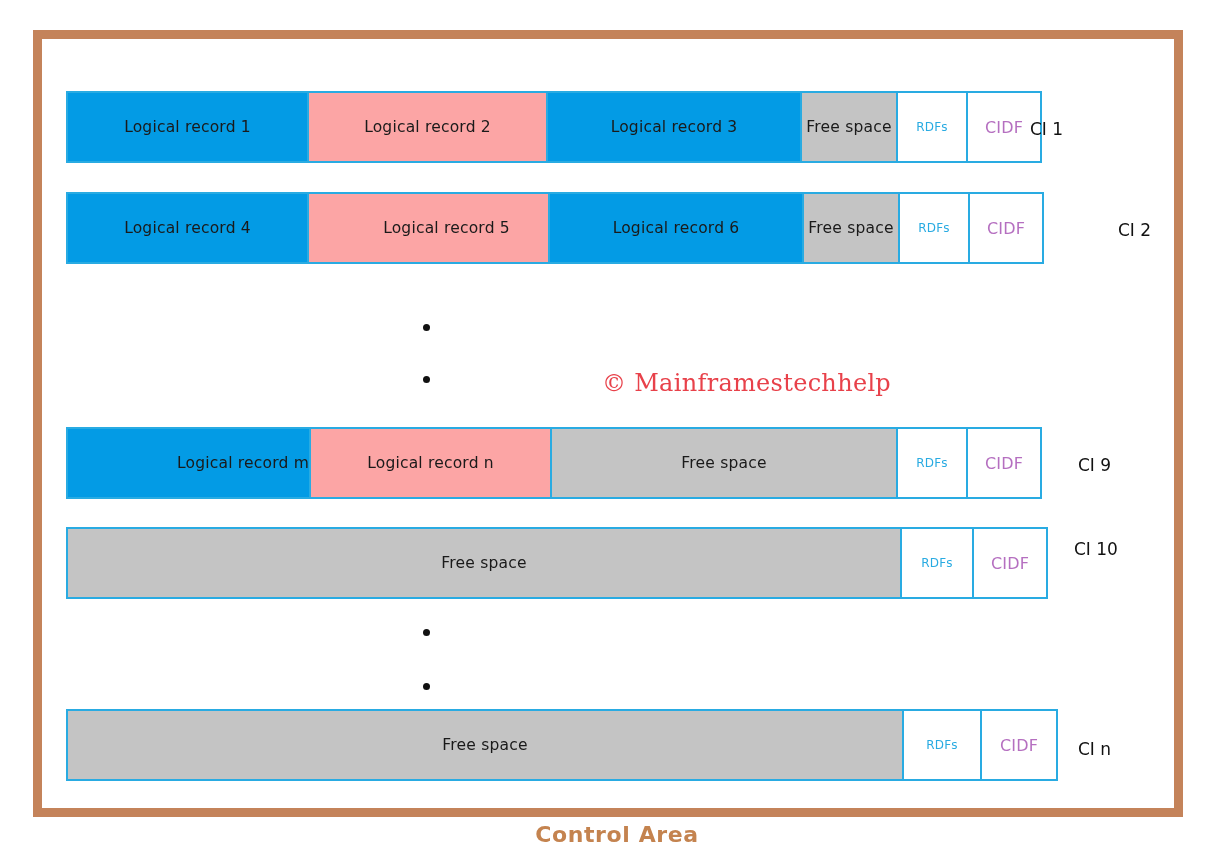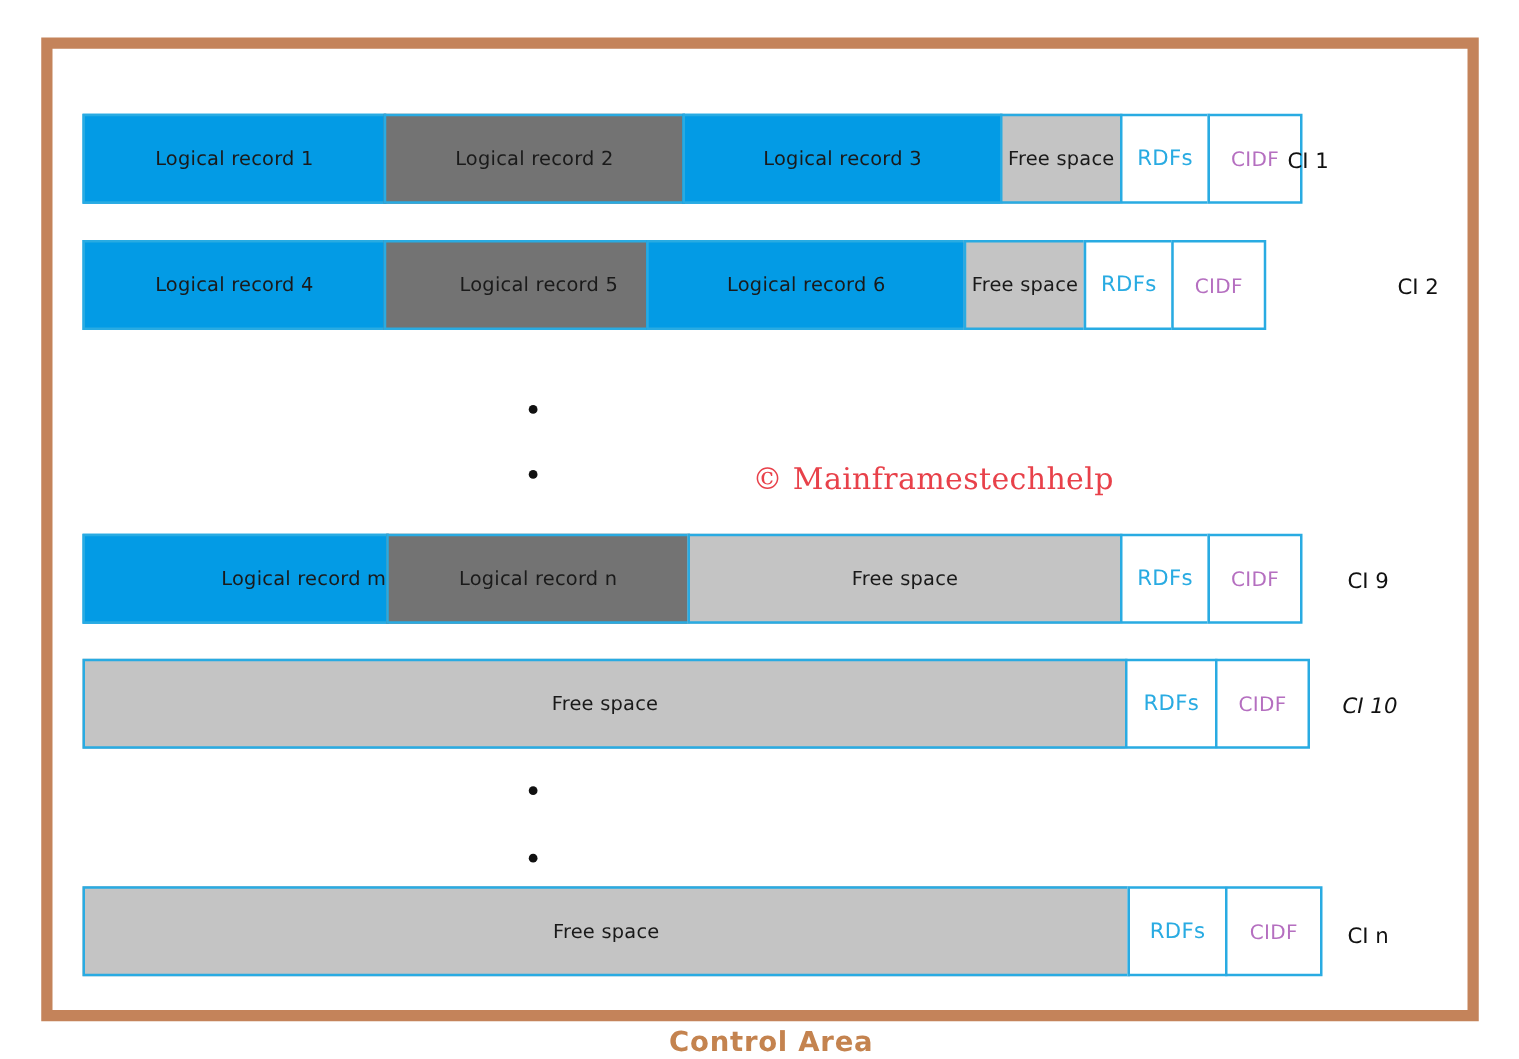--- a/index.html
+++ b/index.html
@@ -43,25 +43,25 @@
   }
   .seg:first-child { margin-left: 0; }
   .seg-label {
     font-family: "DejaVu Sans", sans-serif;
     font-size: 15.5px;
     color: #1a1a1a;
     white-space: nowrap;
     letter-spacing: 0.2px;
   }
   .seg.rec-dark   { background: #039BE5; }
-  .seg.rec-light  { background: #737373; text-align: center; }
+  .seg.rec-light  { background: #fca5a5; text-align: center; }
   .seg.free       { background: #C4C4C4; }
   .seg.white      { background: #ffffff; }
 
-  .seg.rdfs .seg-label { color: #29ABE2; font-size: 17px; }
+  .seg.rdfs .seg-label { color: #29ABE2; font-size: 12px; }
   .seg.cidf .seg-label { color: #B56FC0; font-size: 16px; }
 
   
   .free-wide .seg-label { position: relative; left: 0; }
 
   
   .ci-name {
     position: absolute;
     font-family: "DejaVu Sans", sans-serif;
     font-size: 17px;
@@ -123,21 +123,21 @@
       <div class="seg white cidf" style="width:76px;">
         <span class="seg-label">CIDF</span>
       </div>
     </div>
     <div class="ci-name" style="left:988px; top:80px;">CI 1</div>
 
     <div class="ci-row" style="left:24px; top:153px; height:72px;">
       <div class="seg rec-dark" style="width:243px;">
         <span class="seg-label">Logical record 4</span>
       </div>
-      <div class="seg rec-light" style="width:212px;padding-left:36px;">
+      <div class="seg rec-light" style="width:243px;padding-left:36px;">
         <span class="seg-label">Logical record 5</span>
       </div>
       <div class="seg rec-dark" style="width:256px;">
         <span class="seg-label">Logical record 6</span>
       </div>
       <div class="seg free" style="width:98px;">
         <span class="seg-label">Free space</span>
       </div>
       <div class="seg white rdfs" style="width:72px;">
         <span class="seg-label">RDFs</span>
@@ -177,21 +177,21 @@
       <div class="seg free free-wide" style="width:836px;">
         <span class="seg-label">Free space</span>
       </div>
       <div class="seg white rdfs" style="width:74px;">
         <span class="seg-label">RDFs</span>
       </div>
       <div class="seg white cidf" style="width:76px;">
         <span class="seg-label">CIDF</span>
       </div>
     </div>
-    <div class="ci-name" style="left:1032px; top:516px;font-style:italic;">CI 10</div>
+    <div class="ci-name" style="left:1032px; top:500px;">CI 10</div>
 
     <div class="dot" style="left:381px; top:590px;"></div>
     <div class="dot" style="left:381px; top:644px;"></div>
 
     <div class="ci-row" style="left:24px; top:670px; height:72px;">
       <div class="seg free free-wide" style="width:838px;">
         <span class="seg-label">Free space</span>
       </div>
       <div class="seg white rdfs" style="width:80px;">
         <span class="seg-label">RDFs</span>

